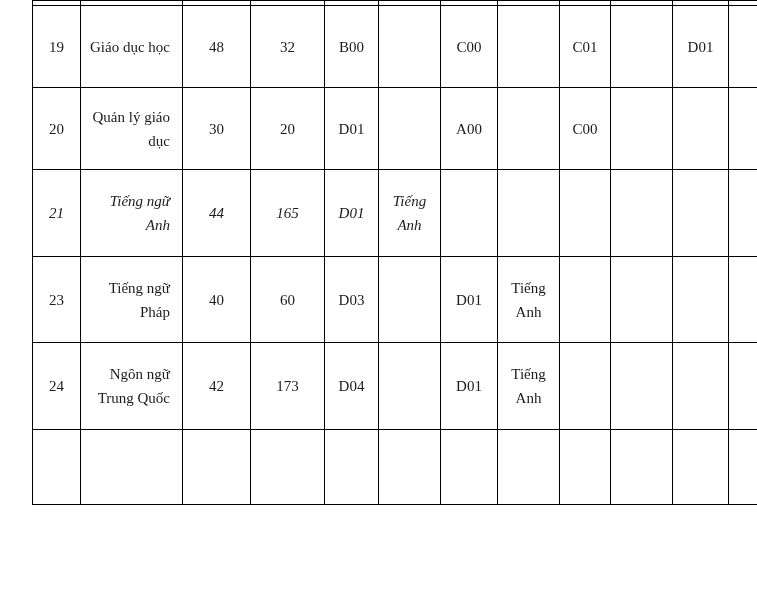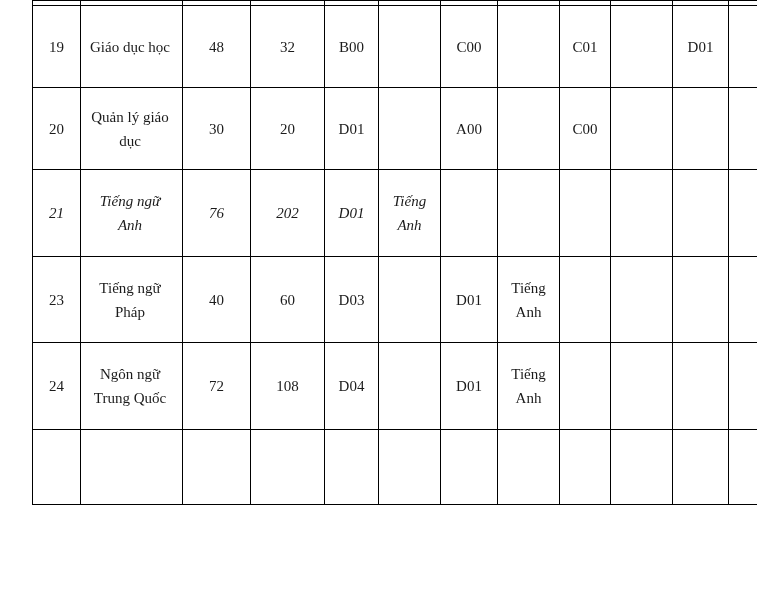--- a/index.html
+++ b/index.html
@@ -22,21 +22,21 @@
     color:var(--text-color);
     font-size:15px;
     line-height:24px;
     text-align:center;
     vertical-align:middle;
     padding:2px 3px;
     overflow:hidden;
     word-wrap:break-word;
   }
   table.majors td.name{
-    text-align:center;
+    text-align:right;
     padding-left:9px;
     padding-right:12px;
   }
   tr.sliver td{height:4px;padding:0;line-height:0;}
   tr.partial-bottom td{height:70px;}
 </style>
 </head>
 <body>
 
 <div class="screen">
@@ -94,22 +94,22 @@
           <td>A00</td>
           <td></td>
           <td>C00</td>
           <td></td>
           <td></td>
           <td></td>
         </tr>
         <tr style="height: 87px; font-style: italic;">
           <td>21</td>
           <td class="name">Tiếng ngữ Anh</td>
-          <td>76</td>
-          <td>202</td>
+          <td>44</td>
+          <td>165</td>
           <td>D01</td>
           <td>Tiếng Anh</td>
           <td></td>
           <td></td>
           <td></td>
           <td></td>
           <td></td>
           <td></td>
         </tr>
         <tr style="height: 86px; margin-top: 40px;">
@@ -122,22 +122,22 @@
           <td>D01</td>
           <td>Tiếng Anh</td>
           <td></td>
           <td></td>
           <td></td>
           <td></td>
         </tr>
         <tr style="height: 87px;">
           <td>24</td>
           <td class="name">Ngôn ngữ Trung Quốc</td>
-          <td>72</td>
-          <td>108</td>
+          <td>42</td>
+          <td>173</td>
           <td>D04</td>
           <td></td>
           <td>D01</td>
           <td>Tiếng Anh</td>
           <td></td>
           <td></td>
           <td></td>
           <td></td>
         </tr>
         <tr class="partial-bottom">

